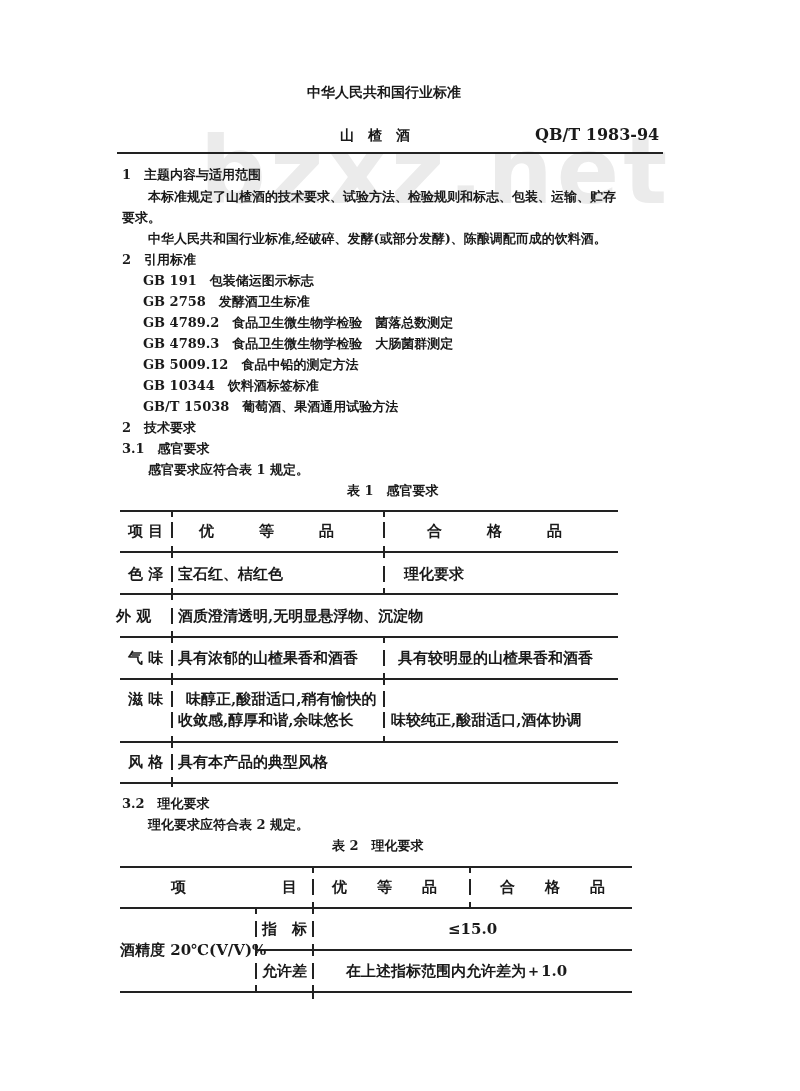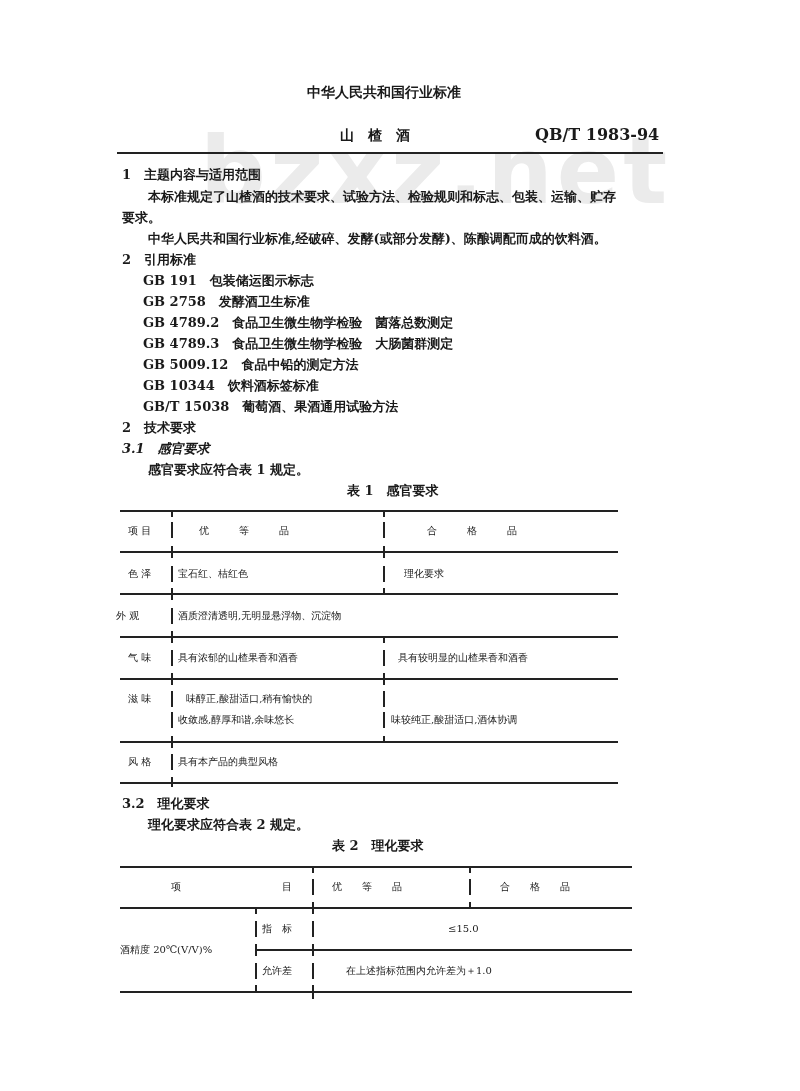--- a/index.html
+++ b/index.html
@@ -9,21 +9,21 @@
   }
   .abs { position: absolute; white-space: nowrap; }
   .t { font-size: 13px; font-weight: bold; line-height: 16px; }
   .watermark {
     position: absolute; left: 200px; top: 118px; font-family: "DejaVu Sans", sans-serif;
     font-size: 92px; font-weight: bold; color: #ebebeb; letter-spacing: 4px; z-index: 0;
   }
   .content { position: absolute; inset: 0; z-index: 1; }
   .hline { position: absolute; height: 2px; background: #222; }
   .vtick { position: absolute; width: 1.5px; background: #222; }
-  .cell { position: absolute; font-size: 10px; font-weight: normal; line-height: 16px; white-space: nowrap; }
+  .cell { position: absolute; font-size: 15px; font-weight: bold; line-height: 16px; white-space: nowrap; }
 </style>
 </head>
 <body>
 
 <div class="watermark">bzxz.net</div>
 
 <div class="content">
 
   <div class="abs t" style="left:307px; top:84px; font-size:14px;">中华人民共和国行业标准</div>
   <div class="abs t" style="left:340px; top:127px; font-size:14px;">山　楂　酒</div>
@@ -38,21 +38,21 @@
   <div class="abs t" style="left:122px; top:252px;">2　引用标准</div>
   <div class="abs t" style="left:143px; top:273px;">GB 191　包装储运图示标志</div>
   <div class="abs t" style="left:143px; top:294px;">GB 2758　发酵酒卫生标准</div>
   <div class="abs t" style="left:143px; top:315px;">GB 4789.2　食品卫生微生物学检验　菌落总数测定</div>
   <div class="abs t" style="left:143px; top:336px;">GB 4789.3　食品卫生微生物学检验　大肠菌群测定</div>
   <div class="abs t" style="left:143px; top:357px;">GB 5009.12　食品中铅的测定方法</div>
   <div class="abs t" style="left:143px; top:378px;">GB 10344　饮料酒标签标准</div>
   <div class="abs t" style="left:143px; top:399px;">GB/T 15038　葡萄酒、果酒通用试验方法</div>
 
   <div class="abs t" style="left:122px; top:420px;">2　技术要求</div>
-  <div class="abs t" style="left:122px; top:441px;font-style:italic;">3.1　感官要求</div>
+  <div class="abs t" style="left:122px; top:441px;">3.1　感官要求</div>
   <div class="abs t" style="left:148px; top:462px;">感官要求应符合表 1 规定。</div>
   <div class="abs t" style="left:347px; top:483px;">表 1　感官要求</div>
 
   <div>
     <div class="hline" style="left:120px; top:510px; width:498px;"></div>
     <div class="hline" style="left:120px; top:551px; width:498px;"></div>
     <div class="hline" style="left:120px; top:593px; width:498px;"></div>
     <div class="hline" style="left:120px; top:636px; width:498px;"></div>
     <div class="hline" style="left:120px; top:678px; width:498px;"></div>
     <div class="hline" style="left:120px; top:741px; width:498px;"></div>

